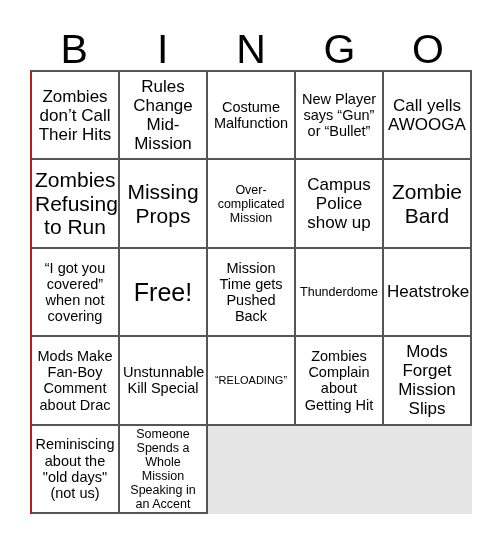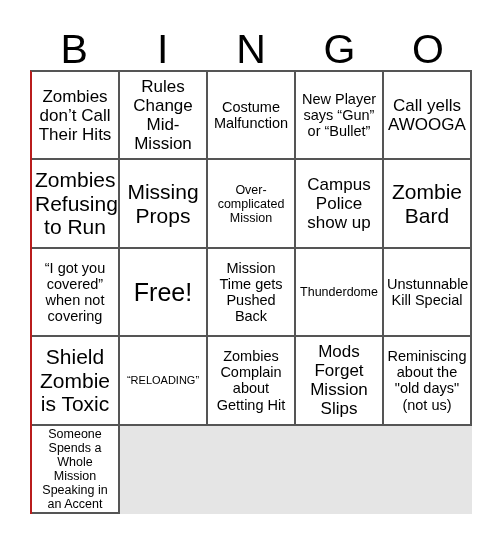--- a/index.html
+++ b/index.html
@@ -143,26 +143,29 @@
     </div>
     <div class="cell">
       <span class="cell-text fs-xl">Free!</span>
     </div>
     <div class="cell">
       <span class="cell-text fs-sm">Mission Time gets Pushed Back</span>
     </div>
     <div class="cell">
       <span class="cell-text fs-xs">Thunderdome</span>
     </div>
+    <div class="cell">
+      <span class="cell-text fs-md">Heatstroke</span>
+    </div>
 
     <div class="cell">
-      <span class="cell-text fs-sm">Unstunnable Kill Special</span>
+      <span class="cell-text fs-sm">Mods Make Fan-Boy Comment about Drac</span>
     </div>
     <div class="cell">
-      <span class="cell-text fs-lg">Shield Zombie is Toxic</span>
+      <span class="cell-text fs-sm">Unstunnable Kill Special</span>
     </div>
     <div class="cell">
       <span class="cell-text fs-xxs">“RELOADING”</span>
     </div>
     <div class="cell">
       <span class="cell-text fs-sm">Zombies Complain about Getting Hit</span>
     </div>
 
     <div class="cell">
       <span class="cell-text fs-md">Mods Forget Mission Slips</span>

